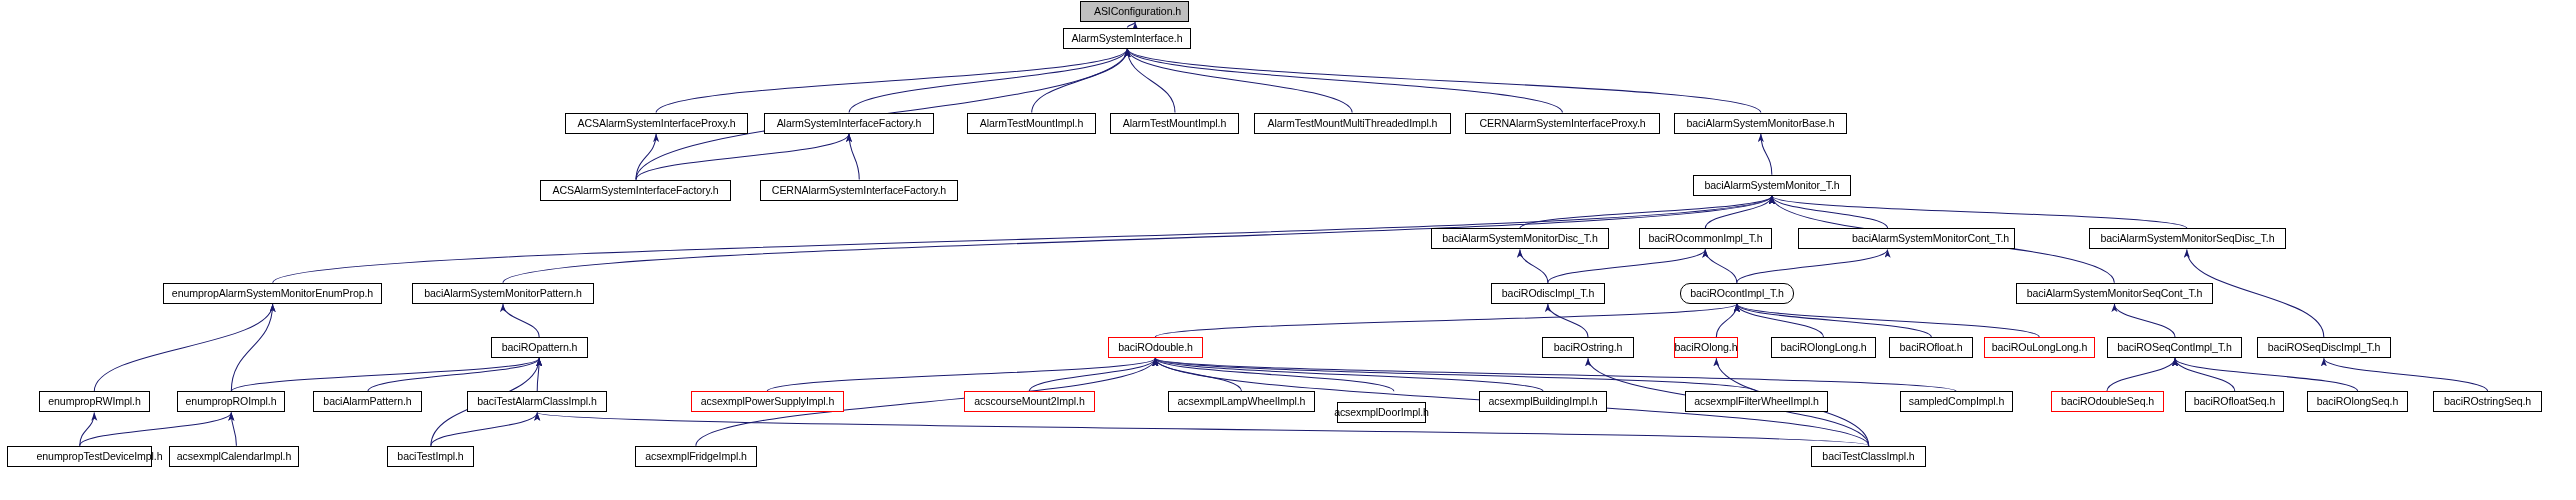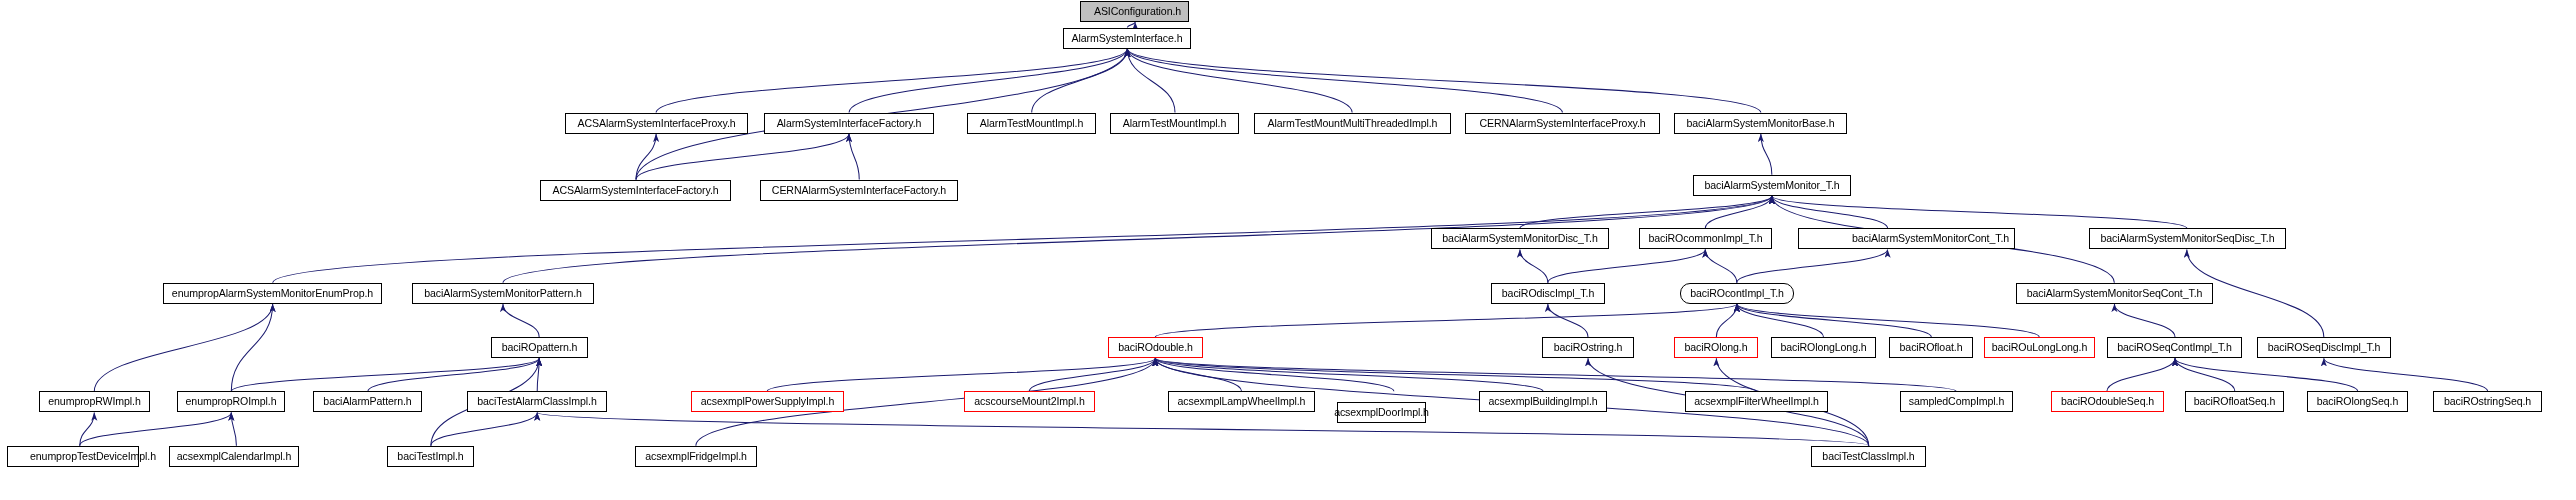--- a/index.html
+++ b/index.html
@@ -187,21 +187,21 @@
       </div>
       <div class="node plain" style="left: 491px; top: 337px; width: 97px;">
         <span>baciROpattern.h</span>
       </div>
       <div class="node red" style="left: 1108px; top: 337px; width: 95px;">
         <span>baciROdouble.h</span>
       </div>
       <div class="node plain" style="left: 1542px; top: 337px; width: 92px;">
         <span>baciROstring.h</span>
       </div>
-      <div class="node red" style="left: 1674px; top: 337px; width: 84px;">
+      <div class="node red" style="left: 1674px; top: 337px; width: 64px;">
         <span>baciROlong.h</span>
       </div>
       <div class="node plain" style="left: 1771px; top: 337px; width: 105px;">
         <span>baciROlongLong.h</span>
       </div>
       <div class="node plain" style="left: 1889px; top: 337px; width: 84px;">
         <span>baciROfloat.h</span>
       </div>
       <div class="node red" style="left: 1984px; top: 337px; width: 111px;">
         <span>baciROuLongLong.h</span>
@@ -250,21 +250,21 @@
       </div>
       <div class="node plain" style="left: 2185px; top: 391px; width: 99px;">
         <span>baciROfloatSeq.h</span>
       </div>
       <div class="node plain" style="left: 2307px; top: 391px; width: 101px;">
         <span>baciROlongSeq.h</span>
       </div>
       <div class="node plain" style="left: 2433px; top: 391px; width: 109px;">
         <span>baciROstringSeq.h</span>
       </div>
-      <div class="node plain" style="left: 7px; top: 446px; width: 132px; padding-left: 40px;">
+      <div class="node plain" style="left: 7px; top: 446px; width: 145px; padding-left: 40px;">
         <span>enumpropTestDeviceImpl.h</span>
       </div>
       <div class="node plain" style="left: 169px; top: 446px; width: 130px;">
         <span>acsexmplCalendarImpl.h</span>
       </div>
       <div class="node plain" style="left: 387px; top: 446px; width: 87px;">
         <span>baciTestImpl.h</span>
       </div>
       <div class="node plain" style="left: 635px; top: 446px; width: 122px; text-align: right;">
         <span>acsexmplFridgeImpl.h</span>

